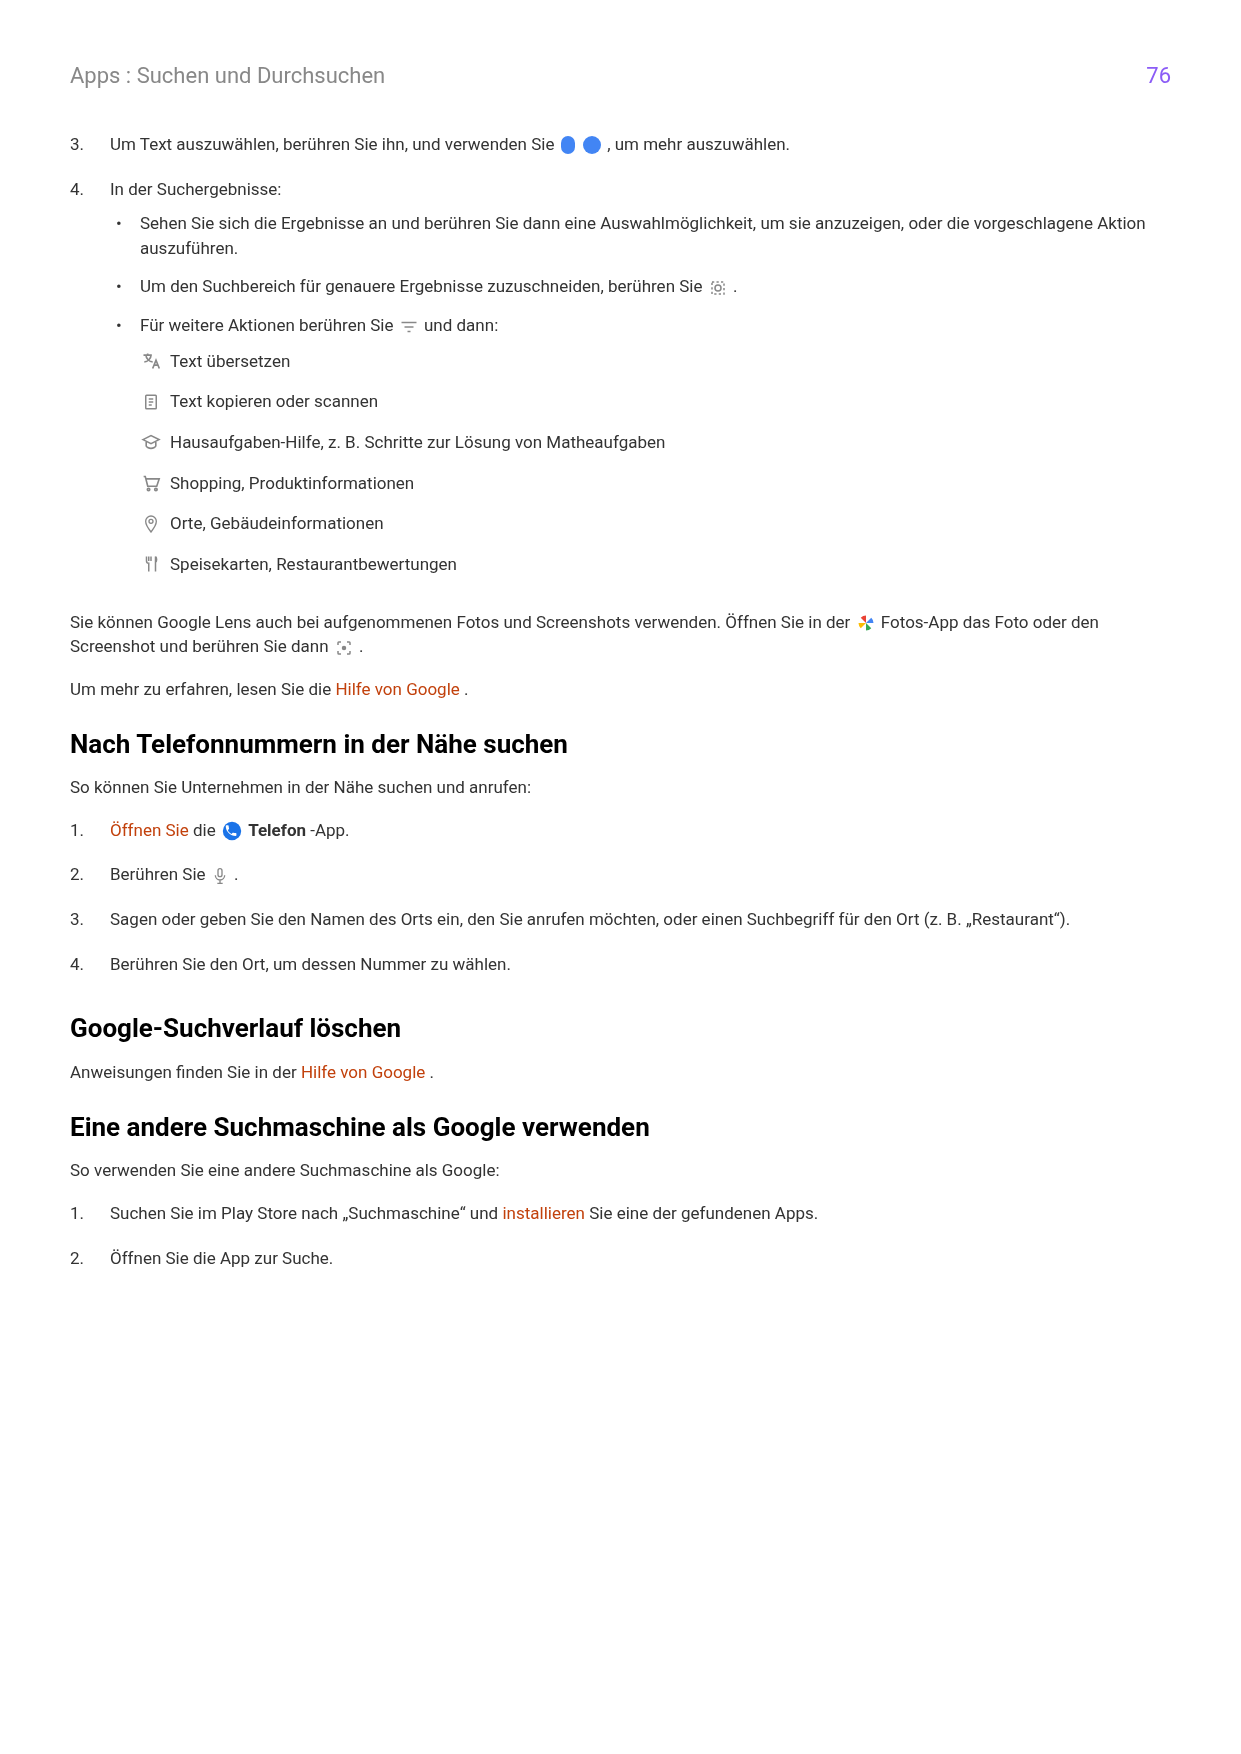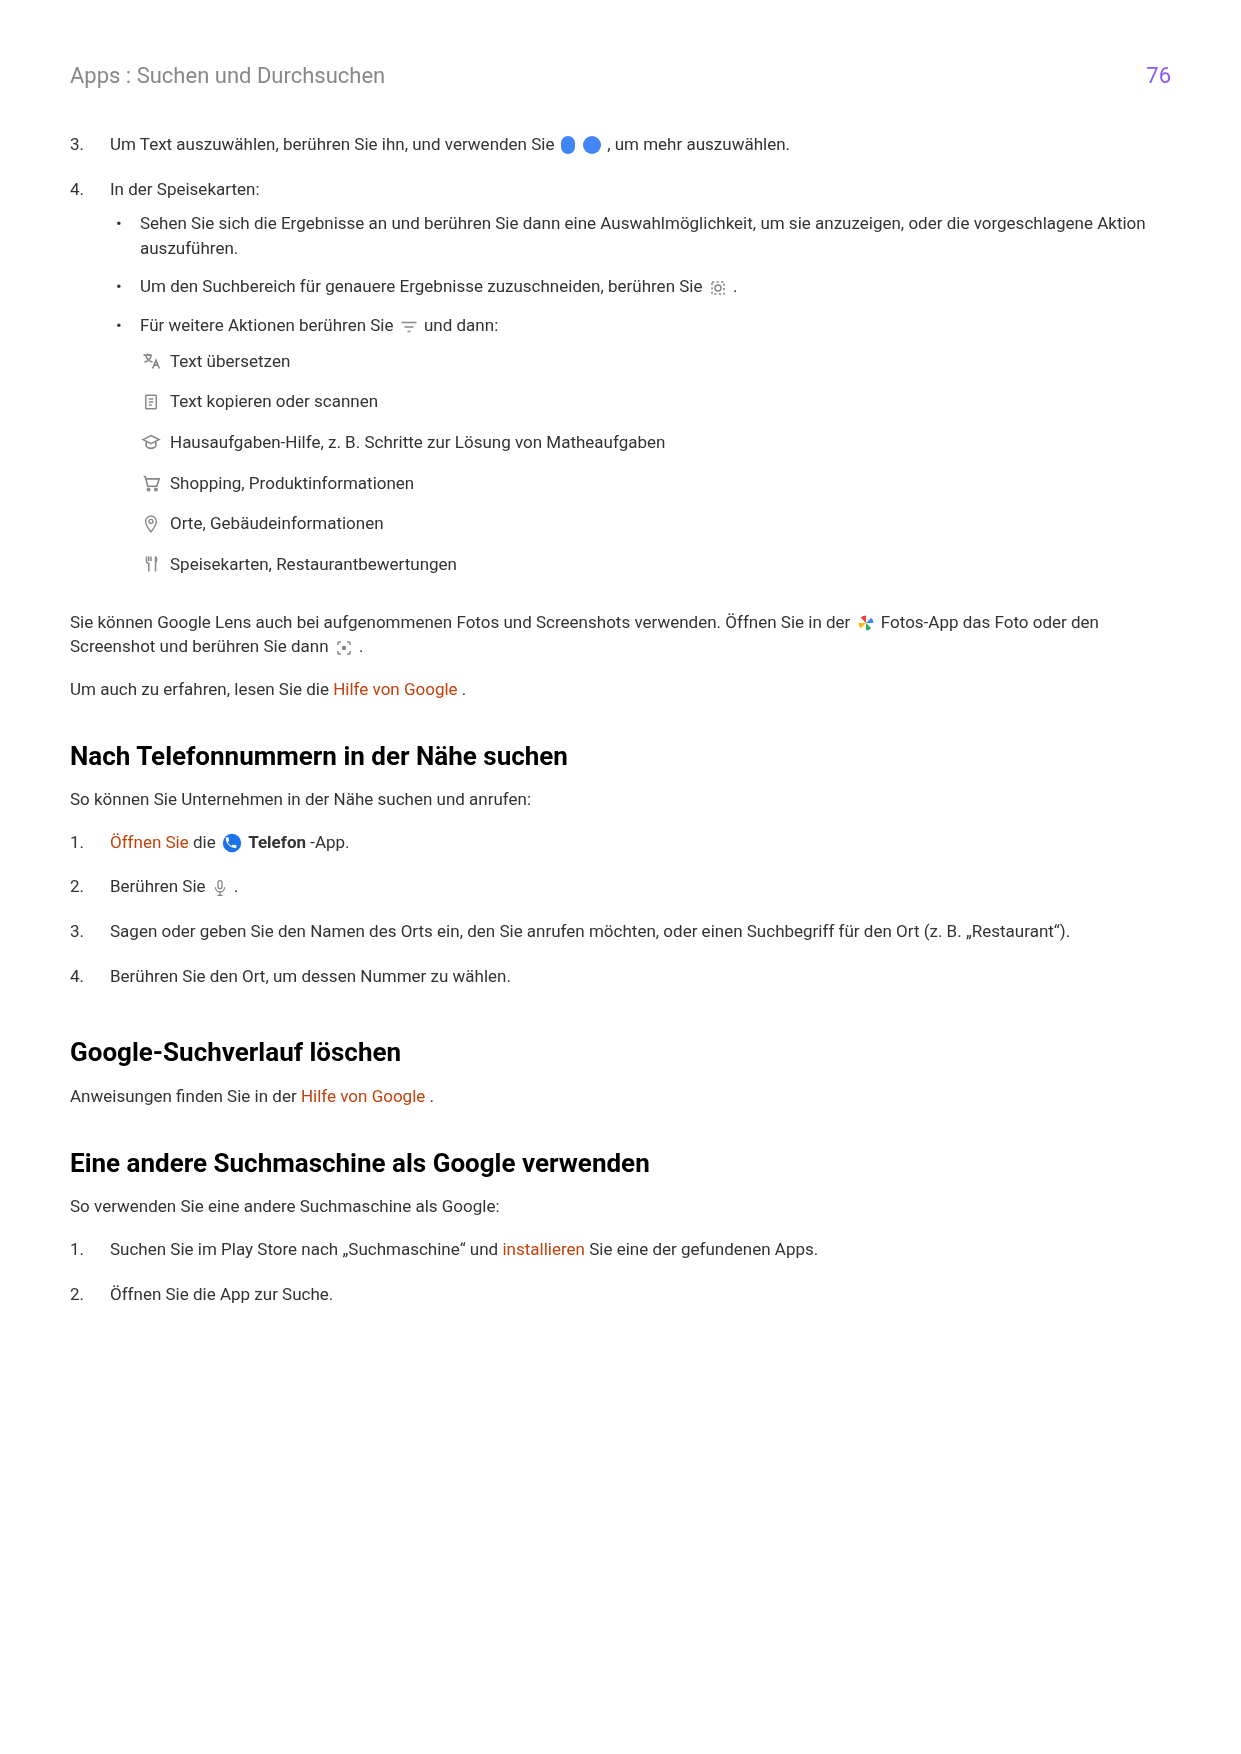--- a/index.html
+++ b/index.html
@@ -73,21 +73,21 @@
     width: 22px;
     height: 20px;
     display: inline-flex;
     align-items: center;
     justify-content: center;
     flex-shrink: 0;
   }
   h2 {
     font-size: 26px;
     font-weight: 700;
-    margin: 36px 0 12px 0;
+    margin: 24px 0 12px 0;
     color: #000;
   }
   a.link {
     color: #c2410c;
     text-decoration: none;
   }
   .body-para {
     margin: 0 0 18px 0;
   }
   .inline-icon {
@@ -132,21 +132,21 @@
             <span class="pill-round"></span>
           </span>
         <span>, um mehr auszuwählen.</span>
       </p>
     </div>
   </li>
 
   <li>
     <div class="num">4.</div>
     <div class="content">
-      <p>In der Speisekarten:</p>
+      <p>In der Suchergebnisse:</p>
       <ul class="bullet">
         <li>Sehen Sie sich die Ergebnisse an und berühren Sie dann eine Auswahlmöglichkeit, um sie anzuzeigen, oder die vorgeschlagene Aktion auszuführen.</li>
         <li>
           <span>Um den Suchbereich für genauere Ergebnisse zuzuschneiden, berühren Sie </span>
           <span class="inline-icon">
             <svg width="18" height="18" viewBox="0 0 24 24" fill="none" stroke="#888" stroke-width="2">
                 <rect x="4" y="4" width="16" height="16" stroke-dasharray="3 3"></rect>
                 <circle cx="12" cy="12" r="4"></circle>
               </svg>
           </span>
@@ -242,21 +242,21 @@
   <span class="inline-icon">
     <svg width="18" height="18" viewBox="0 0 24 24" fill="none" stroke="#888" stroke-width="2">
         <path d="M4 8V5a1 1 0 0 1 1-1h3M20 8V5a1 1 0 0 0-1-1h-3M4 16v3a1 1 0 0 0 1 1h3M20 16v3a1 1 0 0 1-1 1h-3"></path>
         <circle cx="12" cy="12" r="3" fill="#888" stroke="none"></circle>
       </svg>
   </span>
   <span>.</span>
 </p>
 
 <p class="body-para">
-  <span>Um auch zu erfahren, lesen Sie die </span>
+  <span>Um mehr zu erfahren, lesen Sie die </span>
   <a class="link">Hilfe von Google</a>
   <span>.</span>
 </p>
 
 <h2>Nach Telefonnummern in der Nähe suchen</h2>
 <p class="body-para">So können Sie Unternehmen in der Nähe suchen und anrufen:</p>
 <ol class="main-list">
   <li>
     <div class="num">1.</div>
     <div class="content">

